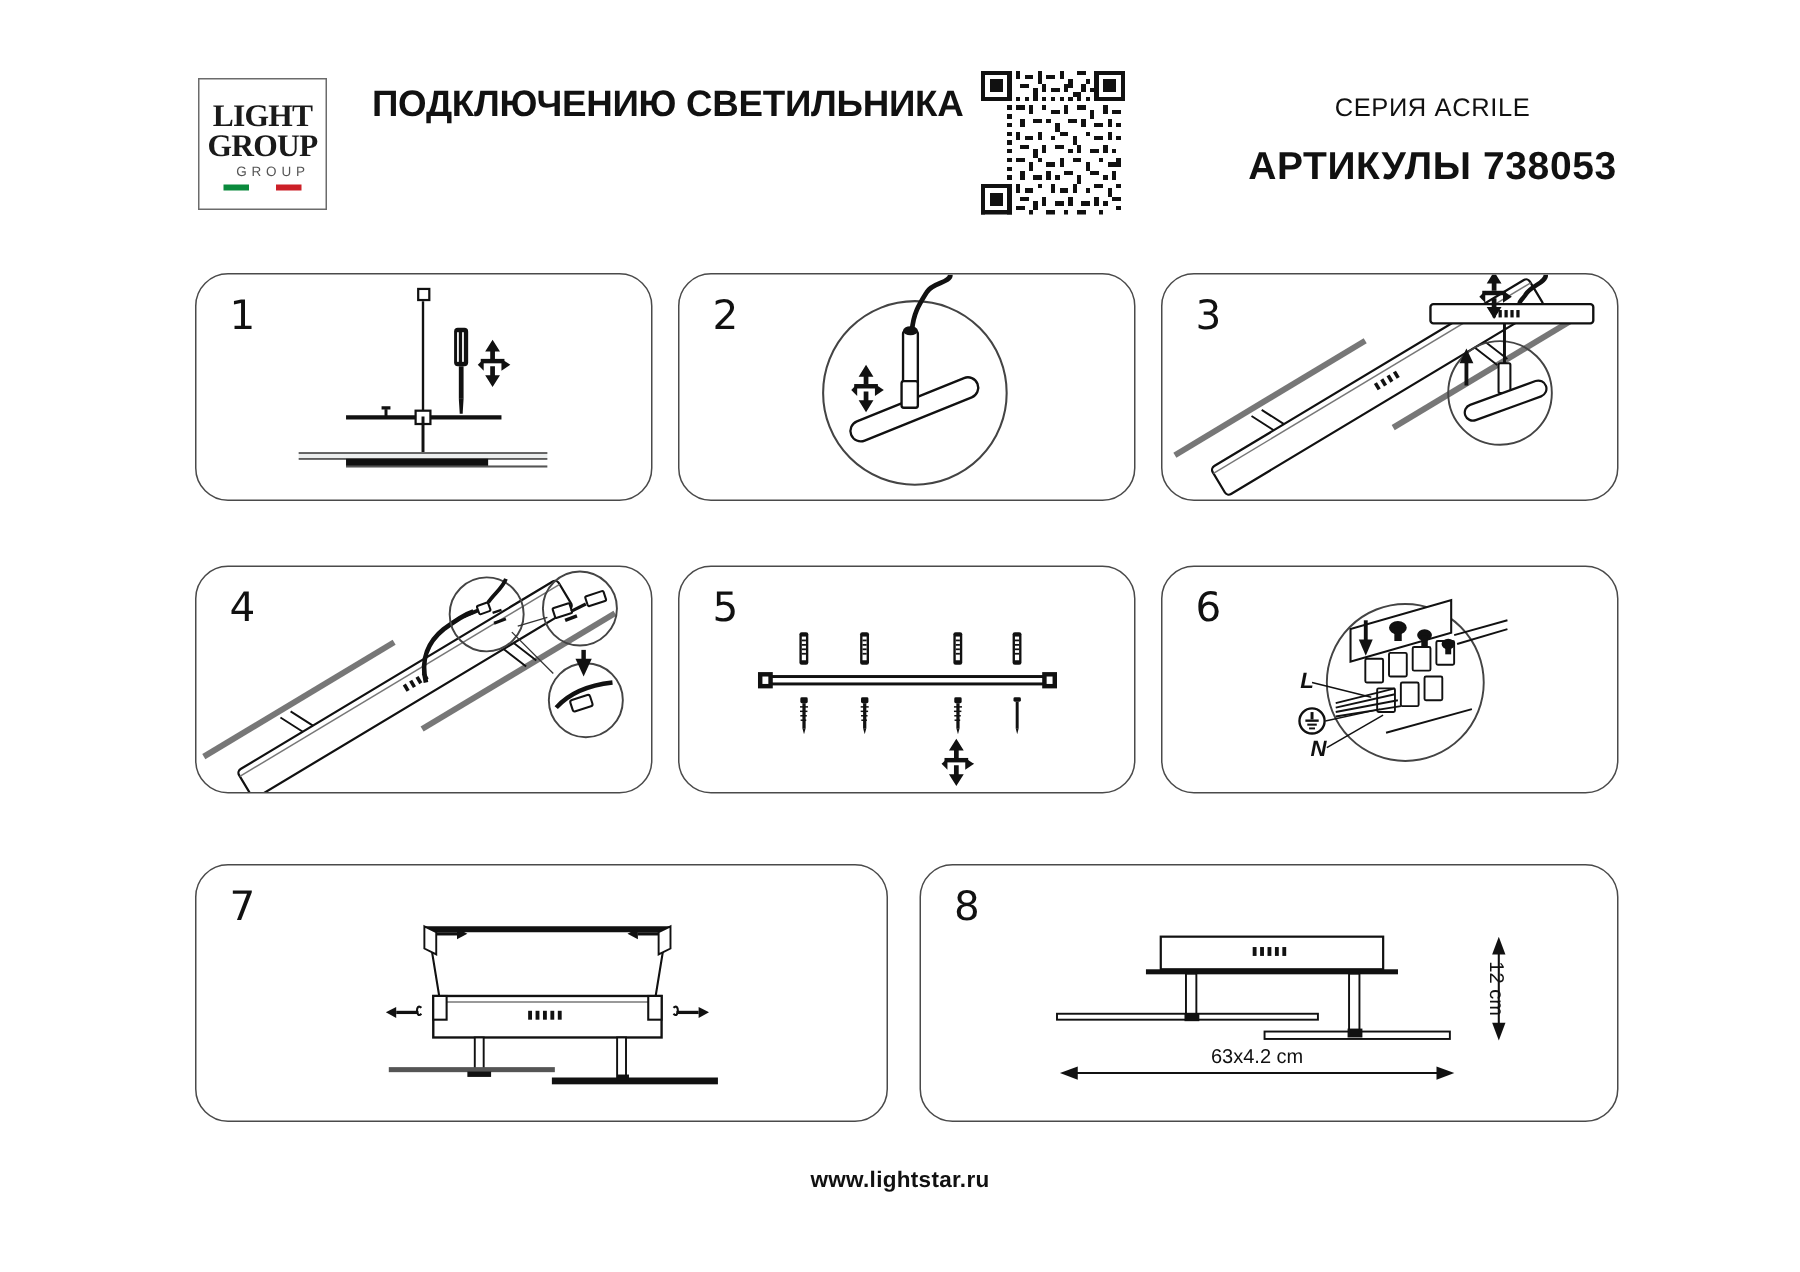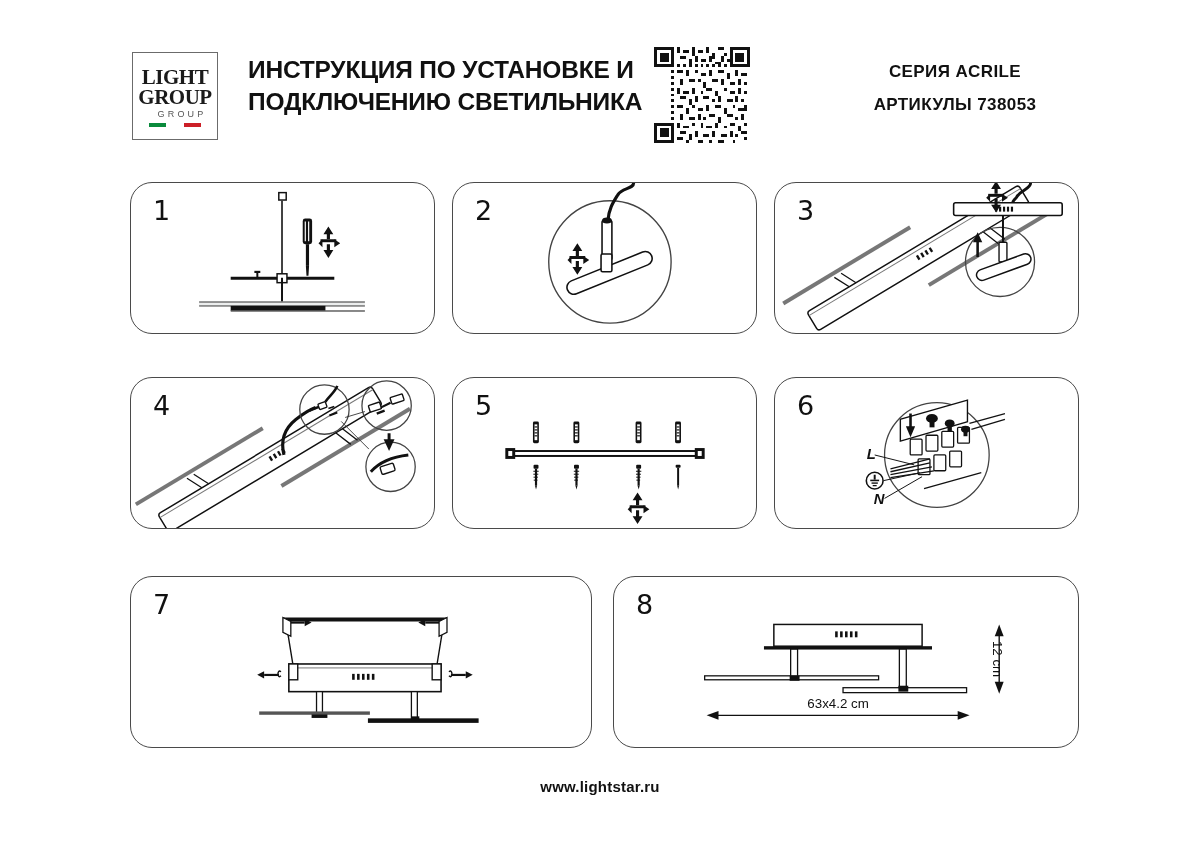--- a/index.html
+++ b/index.html
@@ -49,25 +49,25 @@
   }
 
   .qr {
     position:absolute; left:654px; top:7px;
     width:96px; height:96px;
   }
   .qr svg { display:block; }
 
   .meta { position:absolute; left:790px; top:22px; width:330px; text-align:center; }
   .meta-series {
-    font-size:17px; font-weight:bold; color:#111;
+    font-size:17px; font-weight:normal; color:#111;
     letter-spacing:0.4px; margin-bottom:13px;
   }
   .meta-art {
-    font-size:17px; font-weight:bold; color:#111;
+    font-size:26px; font-weight:bold; color:#111;
     letter-spacing:0.4px;
   }
 
   
   .panel {
     position:absolute;
     border:1.4px solid #4a4a4a;
     border-radius:22px;
     background:#fff;
     overflow:hidden;
@@ -111,21 +111,20 @@
       <div class="logo-l2">GROUP</div>
       <div class="logo-l3">GROUP</div>
       <div class="logo-flag">
         <div class="flag-g" style="background:#0a8a3c"></div>
         <div class="flag-w" style="background:#ffffff"></div>
         <div class="flag-r" style="background:#cc1f27"></div>
       </div>
     </div>
 
     <div class="title">
-      <div>ИНСТРУКЦИЯ ПО УСТАНОВКЕ И</div>
       <div>ПОДКЛЮЧЕНИЮ СВЕТИЛЬНИКА</div>
     </div>
 
     <div class="qr">
       <svg viewBox="0 0 33 33" shape-rendering="crispEdges">
         <rect width="33" height="33" fill="#fff"></rect>
         <g fill="#111">
 
           <rect x="0" y="0" width="7" height="1"></rect>
             <rect x="0" y="6" width="7" height="1"></rect>

